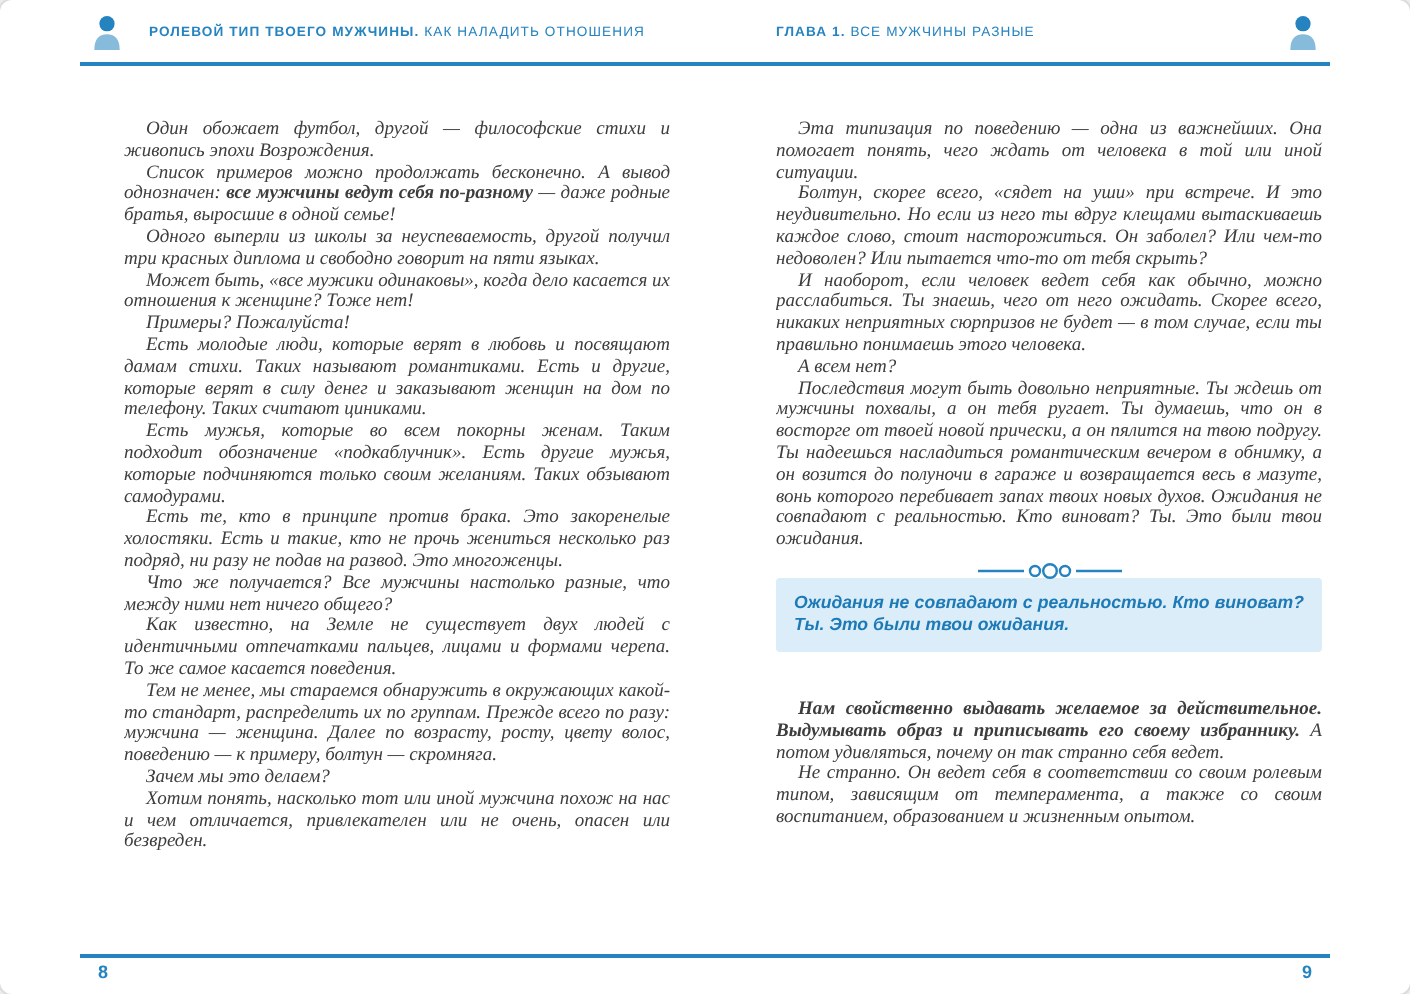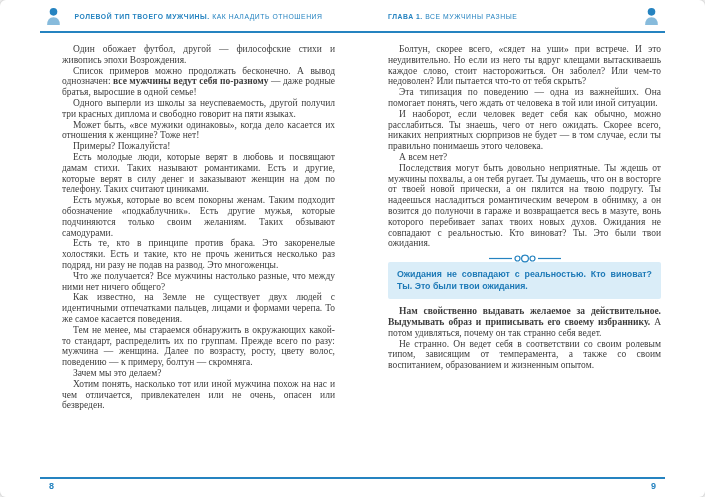--- a/index.html
+++ b/index.html
@@ -34,29 +34,29 @@
   .rule-bottom{top:477px;}
   
   .page-num{
     position:absolute;top:481px;font-family:"Liberation Sans",sans-serif;
     font-weight:bold;font-size:9px;color:var(--accent);
   }
   .pn-left{left:49px;}
   .pn-right{right:49px;}
   
   .page{
-    position:absolute;top:44px;width:273px;height:433px;overflow:hidden;
-    font-size:9.5px;line-height:10.8px;color:var(--body-text);text-align:justify;
+    position:absolute;top:60px;width:273px;height:433px;overflow:hidden;
+    font-size:9.5px;line-height:10.8px;color:var(--body-text);text-align:justify;font-style:italic;
   }
   .page-left{left:62px;}
   .page-right{left:388px;}
   .page p{margin:0;text-indent:11px;}
   .b{font-weight:bold;}
   
-  .callout-wrap{margin:5px 0 7px;}
+  .callout-wrap{margin:5px 0 24px;}
   .ornament{display:block;margin:0 auto -1px auto;color:var(--accent);}
   .callout{
     background:var(--callout-bg);color:var(--callout-text);
     font-family:"Liberation Sans",sans-serif;font-weight:bold;
     font-size:8.8px;line-height:11.5px;padding:7px 9px;border-radius:2px;
     text-align:justify;
   }
   .emph-start{margin-top:2px;}
 </style>
 </head>
@@ -96,22 +96,22 @@
     <p>Есть мужья, которые во всем покорны женам. Таким подходит обозначение «подкаблучник». Есть другие мужья, которые подчиняются только своим желаниям. Таких обзывают самодурами.</p>
     <p>Есть те, кто в принципе против брака. Это закоренелые холостяки. Есть и такие, кто не прочь жениться несколько раз подряд, ни разу не подав на развод. Это многоженцы.</p>
     <p>Что же получается? Все мужчины настолько разные, что между ними нет ничего общего?</p>
     <p>Как известно, на Земле не существует двух людей с идентичными отпечатками пальцев, лицами и формами черепа. То же самое касается поведения.</p>
     <p>Тем не менее, мы стараемся обнаружить в окружающих какой-то стандарт, распределить их по группам. Прежде всего по разу: мужчина — женщина. Далее по возрасту, росту, цвету волос, поведению — к примеру, болтун — скромняга.</p>
     <p>Зачем мы это делаем?</p>
     <p>Хотим понять, насколько тот или иной мужчина похож на нас и чем отличается, привлекателен или не очень, опасен или безвреден.</p>
   </section>
 
   <section class="page page-right">
+    <p>Эта типизация по поведению — одна из важнейших. Она помогает понять, чего ждать от человека в той или иной ситуации.</p>
     <p>Болтун, скорее всего, «сядет на уши» при встрече. И это неудивительно. Но если из него ты вдруг клещами вытаскиваешь каждое слово, стоит насторожиться. Он заболел? Или чем-то недоволен? Или пытается что-то от тебя скрыть?</p>
-    <p>Эта типизация по поведению — одна из важнейших. Она помогает понять, чего ждать от человека в той или иной ситуации.</p>
     <p>И наоборот, если человек ведет себя как обычно, можно расслабиться. Ты знаешь, чего от него ожидать. Скорее всего, никаких неприятных сюрпризов не будет — в том случае, если ты правильно понимаешь этого человека.</p>
     <p>А всем нет?</p>
     <p>Последствия могут быть довольно неприятные. Ты ждешь от мужчины похвалы, а он тебя ругает. Ты думаешь, что он в восторге от твоей новой прически, а он пялится на твою подругу. Ты надеешься насладиться романтическим вечером в обнимку, а он возится до полуночи в гараже и возвращается весь в мазуте, вонь которого перебивает запах твоих новых духов. Ожидания не совпадают с реальностью. Кто виноват? Ты. Это были твои ожидания.</p>
 
     <div class="callout-wrap">
       <svg class="ornament" width="72" height="9" viewBox="0 0 72 9">
         <line x1="0" y1="4.5" x2="23" y2="4.5" stroke="currentColor" stroke-width="1.2"></line>
         <circle cx="28.5" cy="4.5" r="2.5" fill="none" stroke="currentColor" stroke-width="1.2"></circle>
         <circle cx="36" cy="4.5" r="3.4" fill="none" stroke="currentColor" stroke-width="1.2"></circle>
         <circle cx="43.5" cy="4.5" r="2.5" fill="none" stroke="currentColor" stroke-width="1.2"></circle>

